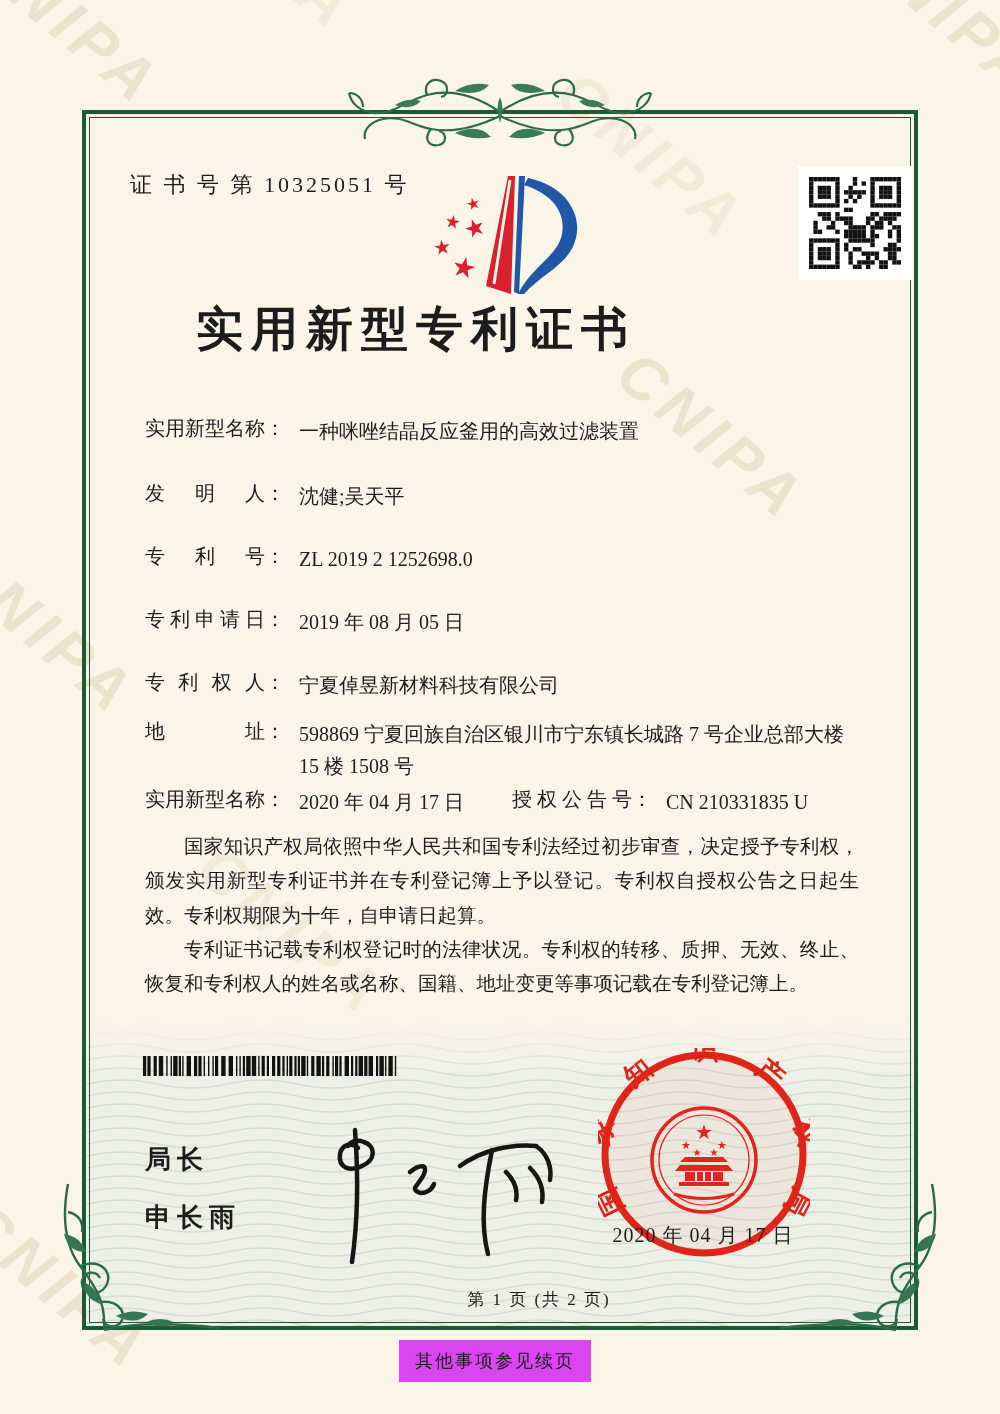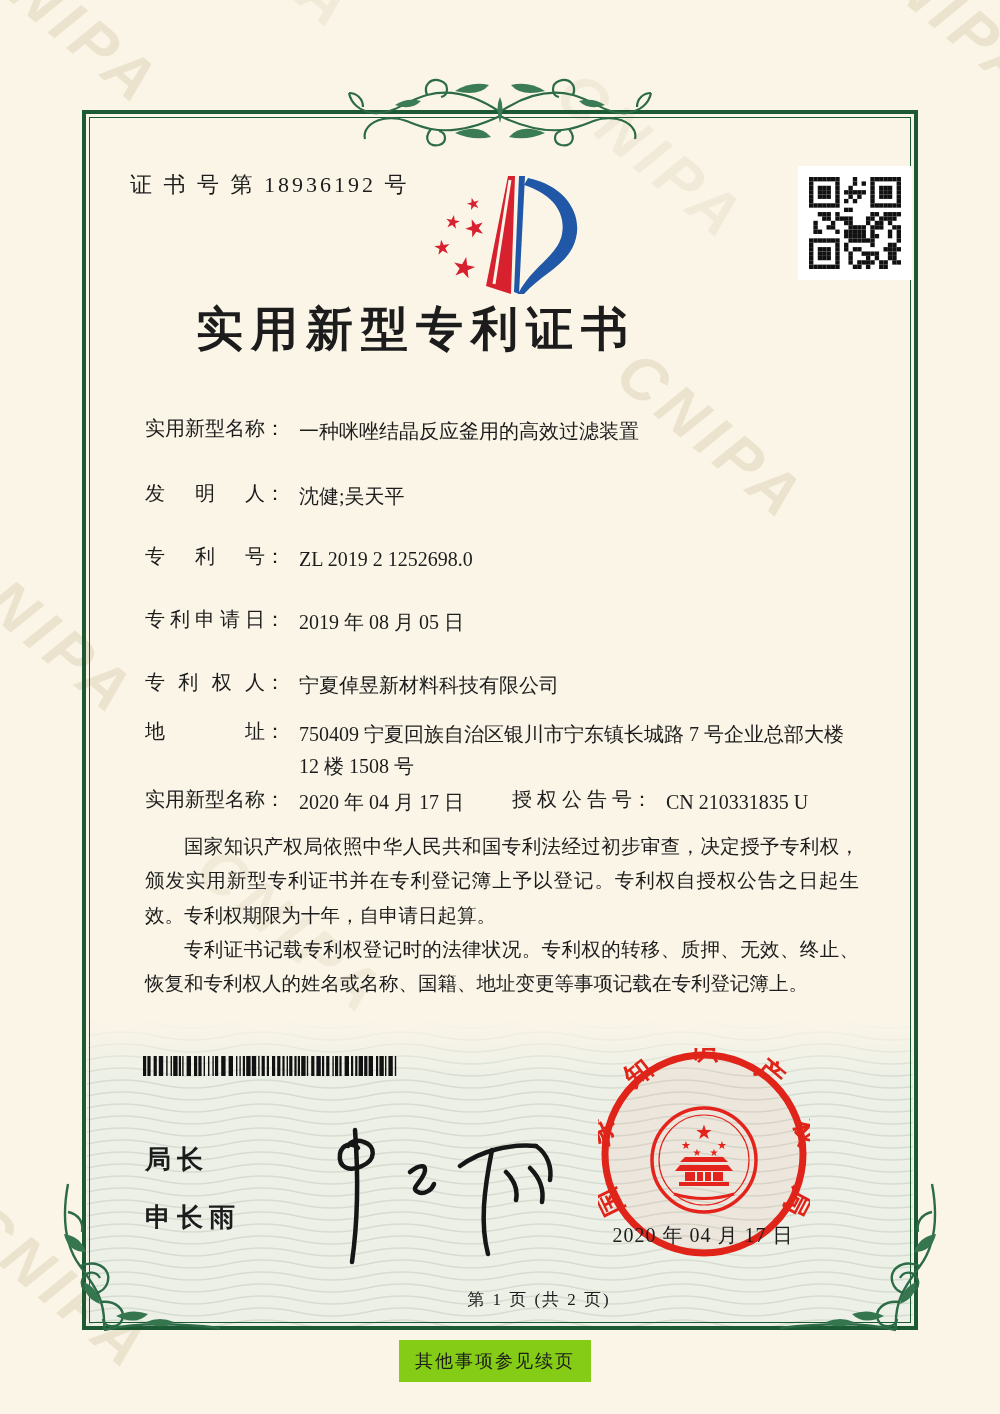--- a/index.html
+++ b/index.html
@@ -37,21 +37,21 @@
   .band .fade{position:absolute;left:0;top:0;width:100%;height:60px;
               background:linear-gradient(#fbf5e7,rgba(251,245,231,0));}
   .barcode{position:absolute;left:143px;top:1056px;z-index:4;}
   .director{position:absolute;left:145px;font-size:26px;letter-spacing:6px;z-index:4;font-weight:bold;}
   .sig{position:absolute;left:292px;top:1120px;z-index:4;}
   .seal{position:absolute;left:598px;top:1048px;z-index:5;}
   .seal-date{position:absolute;left:603px;top:1222px;width:200px;text-align:center;
              font-size:20px;letter-spacing:1px;z-index:6;}
   .pageno{position:absolute;left:87px;top:1288px;width:904px;text-align:center;
           font-size:17px;letter-spacing:2px;z-index:4;}
-  .note{position:absolute;left:399px;top:1340px;background:#84cc16;padding:9px 16px;
+  .note{position:absolute;left:399px;top:1340px;background:#d946ef;padding:9px 16px;
         font-size:18px;letter-spacing:2px;z-index:4;}
 </style>
 </head>
 <body>
 
 <div class="page">
 
   <span class="wm light" style="left:150px;top:-90px;">CNIPA</span>
   <span class="wm" style="left:-45px;top:-15px;">CNIPA</span>
   <span class="wm" style="left:835px;top:-25px;">CNIPA</span>
@@ -121,21 +121,21 @@
       <path d="M14 30 c 10 2 16 10 14 20"></path>
     </g>
     <g fill="#35764f">
       <path d="M10 52 q 16 2 22 18 q -18 0 -22 -18z"></path>
       <path d="M30 100 q 14 6 16 22 q -16 -6 -16 -22z"></path>
       <path d="M62 134 q 16 -8 32 -2 q -12 12 -32 2z"></path>
       <path d="M92 140 q 14 -6 28 0 q -12 9 -28 0z"></path>
     </g>
   </svg>
 
-  <div class="certno">证 书 号 第 18936192 号</div>
+  <div class="certno">证 书 号 第 10325051 号</div>
 
   <div class="qrbox">
     <svg id="qr" width="92" height="92">
         <rect x="4.380952380952381" y="43.80952380952381" width="4.380952380952381" height="4.380952380952381" fill="#111"></rect>
         <rect x="4.380952380952381" y="48.1904761904762" width="4.380952380952381" height="4.380952380952381" fill="#111"></rect>
         <rect x="4.380952380952381" y="52.57142857142858" width="4.380952380952381" height="4.380952380952381" fill="#111"></rect>
         <rect x="8.761904761904763" y="35.04761904761905" width="4.380952380952381" height="4.380952380952381" fill="#111"></rect>
         <rect x="8.761904761904763" y="52.57142857142858" width="4.380952380952381" height="4.380952380952381" fill="#111"></rect>
         <rect x="13.142857142857144" y="35.04761904761905" width="4.380952380952381" height="4.380952380952381" fill="#111"></rect>
         <rect x="13.142857142857144" y="39.42857142857143" width="4.380952380952381" height="4.380952380952381" fill="#111"></rect>
@@ -380,21 +380,21 @@
   <div class="field" style="top:543px;">
     <span class="flabel">专利号</span><span class="colon">：</span><span class="fvalue">ZL 2019 2 1252698.0</span>
   </div>
   <div class="field" style="top:606px;">
     <span class="flabel">专利申请日</span><span class="colon">：</span><span class="fvalue">2019 年 08 月 05 日</span>
   </div>
   <div class="field" style="top:669px;">
     <span class="flabel">专利权人</span><span class="colon">：</span><span class="fvalue">宁夏倬昱新材料科技有限公司</span>
   </div>
   <div class="field" style="top:718px;">
-    <span class="flabel">地址</span><span class="colon">：</span><span class="fvalue" style="max-width:566px;">750409 宁夏回族自治区银川市宁东镇长城路 7 号企业总部大楼 12 楼 1508 号</span>
+    <span class="flabel">地址</span><span class="colon">：</span><span class="fvalue" style="max-width:566px;">598869 宁夏回族自治区银川市宁东镇长城路 7 号企业总部大楼 15 楼 1508 号</span>
   </div>
   <div class="field" style="top:786px;">
     <span class="flabel">实用新型名称</span><span class="colon">：</span><span class="fvalue">2020 年 04 月 17 日</span>
   </div>
   <div class="field" style="left:512px;top:786px;">
     <span class="flabel">授权公告号</span><span class="colon">：</span><span class="fvalue">CN 210331835 U</span>
   </div>
 
   <div class="body-text">
     <p>国家知识产权局依照中华人民共和国专利法经过初步审查，决定授予专利权，颁发实用新型专利证书并在专利登记簿上予以登记。专利权自授权公告之日起生效。专利权期限为十年，自申请日起算。</p>

